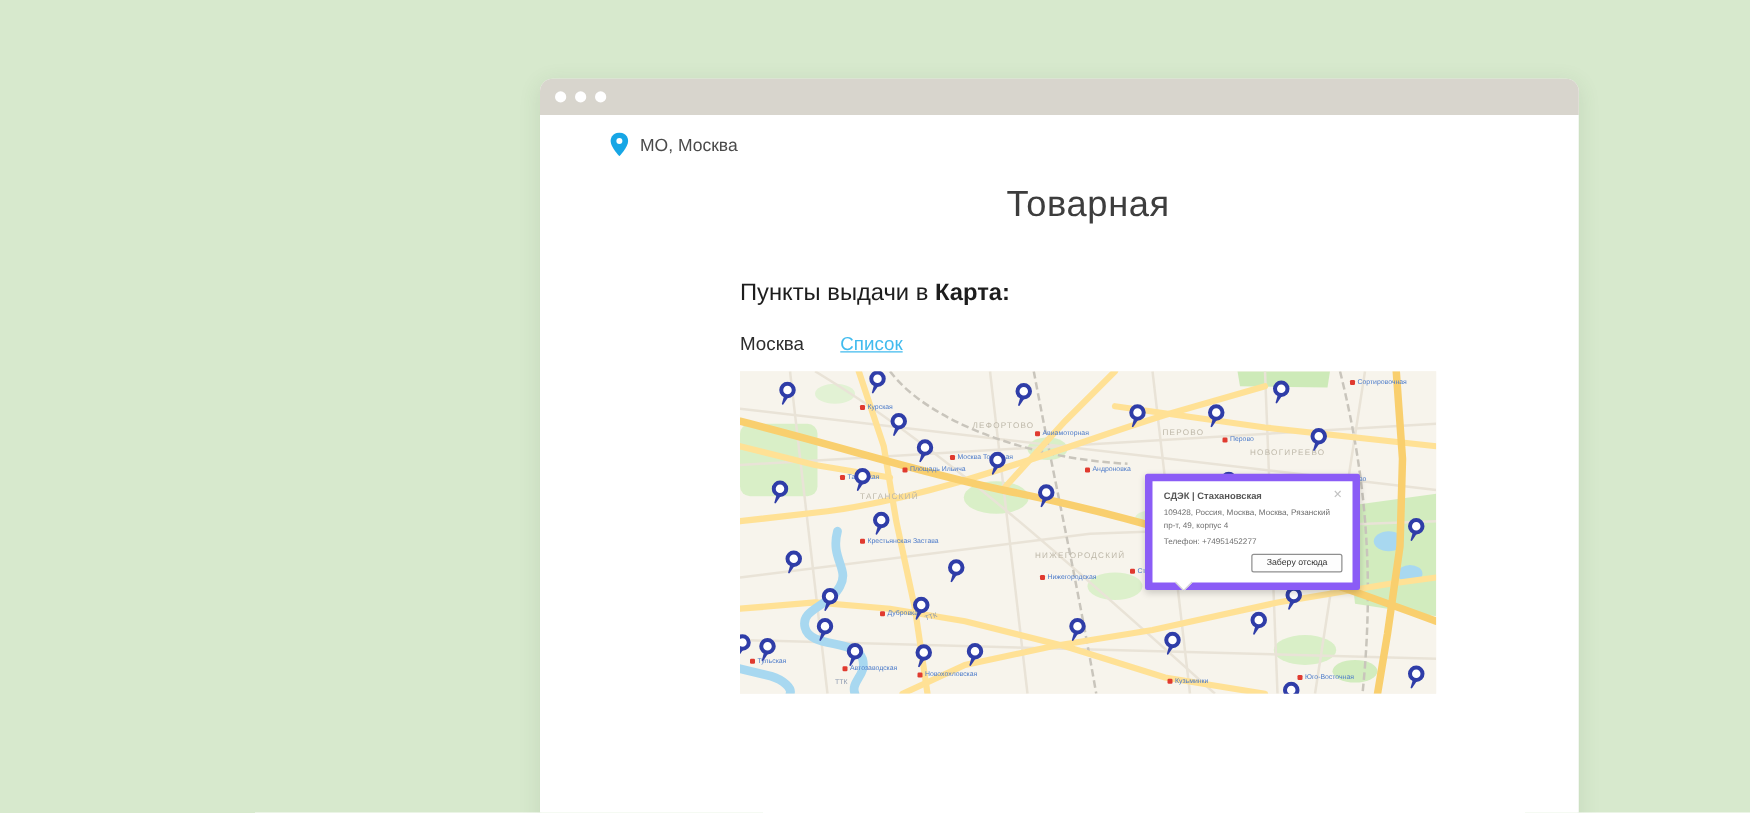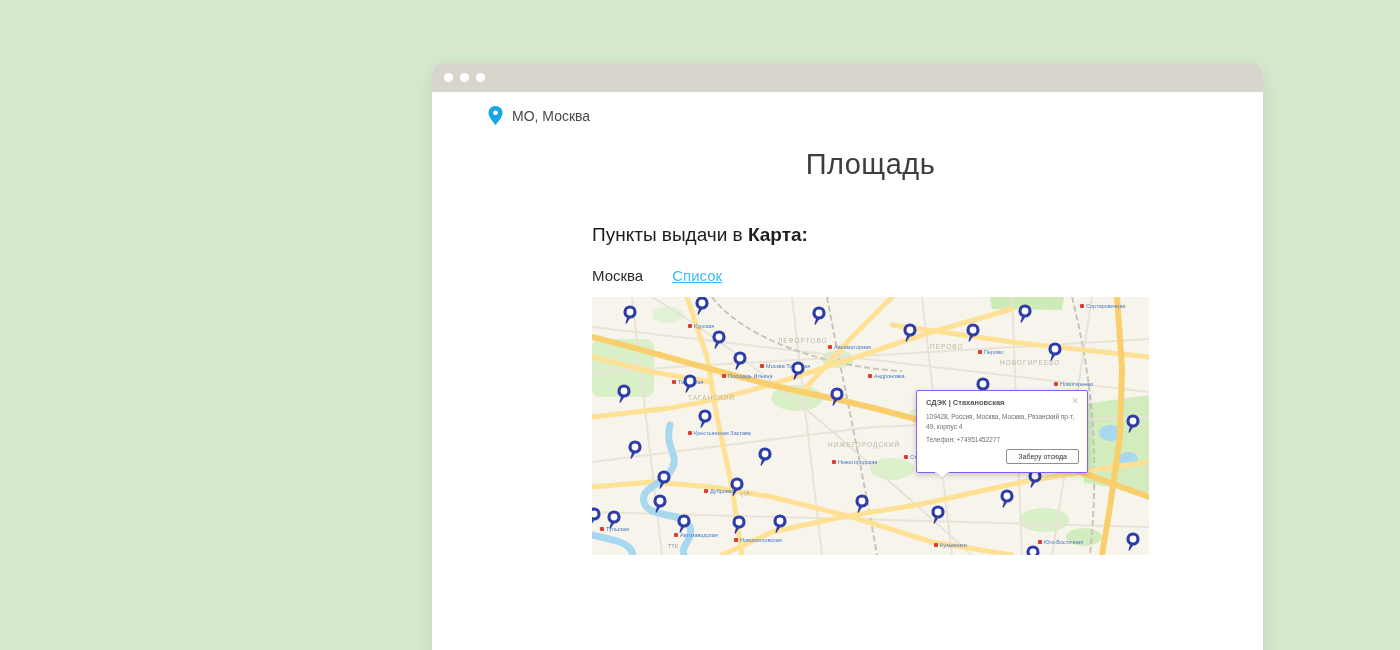--- a/index.html
+++ b/index.html
@@ -52,22 +52,22 @@
   }
   .station {
     position:absolute; display:flex; align-items:center; gap:2px;
     font-size:5.5px; color:#4a79c9; white-space:nowrap; z-index:2;
   }
   .station .mdot { width:4px; height:4px; background:#e03a2f; border-radius:1px; flex:0 0 auto; }
   .road-label { position:absolute; font-size:5.5px; color:#8d9ab0; z-index:2; white-space:nowrap; }
   .city-label { position:absolute; font-size:8px; color:#2a2a2a; font-weight:bold; z-index:2;padding-left:41px; }
 
   .map-popup {
-    position:absolute; left:324px; top:93px; width:172px; z-index:5;
-    background:#ffffff; border:1px solid #8b5cf6; border-radius:2px;
+    position:absolute; left:324px; top:82px; width:172px; z-index:5;
+    background:#ffffff; border:6px solid #8b5cf6; border-radius:2px;
     box-shadow:0 2px 6px rgba(0,0,0,.18); padding:7px 8px 8px 9px;
   }
   .map-popup:after {
     content:""; position:absolute; left:20px; bottom:-5px; width:9px; height:9px;
     background:#fff; transform:rotate(45deg);
     border-right:1px solid #d2d2d2; border-bottom:1px solid #d2d2d2;
   }
   .popup-head { display:flex; justify-content:space-between; align-items:flex-start; }
   .popup-title { font-size:7.5px; color:#555; font-weight:bold; }
   .popup-close { font-size:9px; color:#c2c2c2; line-height:7px; cursor:pointer; }
@@ -94,21 +94,21 @@
     <span style="display:inline-flex">
       <svg width="15" height="19" viewBox="0 0 15 19">
         <path d="M7.5 0 C3.4 0 0.5 3 0.5 6.8 C0.5 11.6 7.5 19 7.5 19 C7.5 19 14.5 11.6 14.5 6.8 C14.5 3 11.6 0 7.5 0 Z" fill="#17a6e5"></path>
         <circle cx="7.5" cy="6.8" r="2.4" fill="#ffffff"></circle>
       </svg>
     </span>
     <span class="loc-label">МО, Москва</span>
   </div>
 
   <div class="content-col">
-    <div class="page-title">Площадь</div>
+    <div class="page-title">Товарная</div>
 
     <div class="section-line">
       <span>Пункты выдачи в </span><b>Карта:</b>
     </div>
 
     <div class="tabs-row">
       <span class="tab">Москва</span>
       <span class="tab link">Список</span>
     </div>
 

